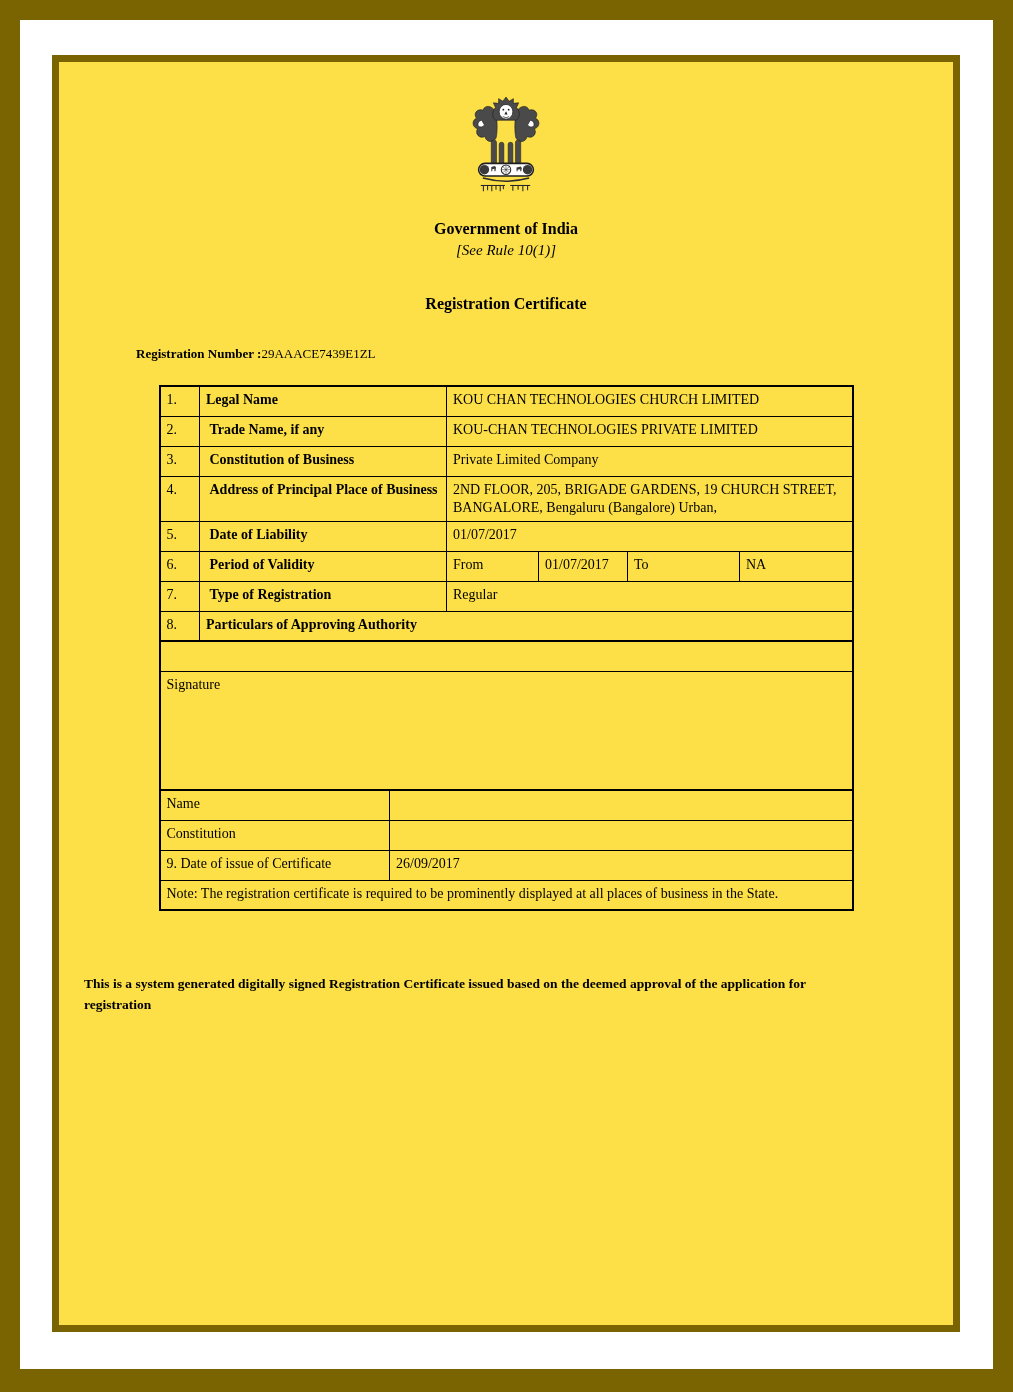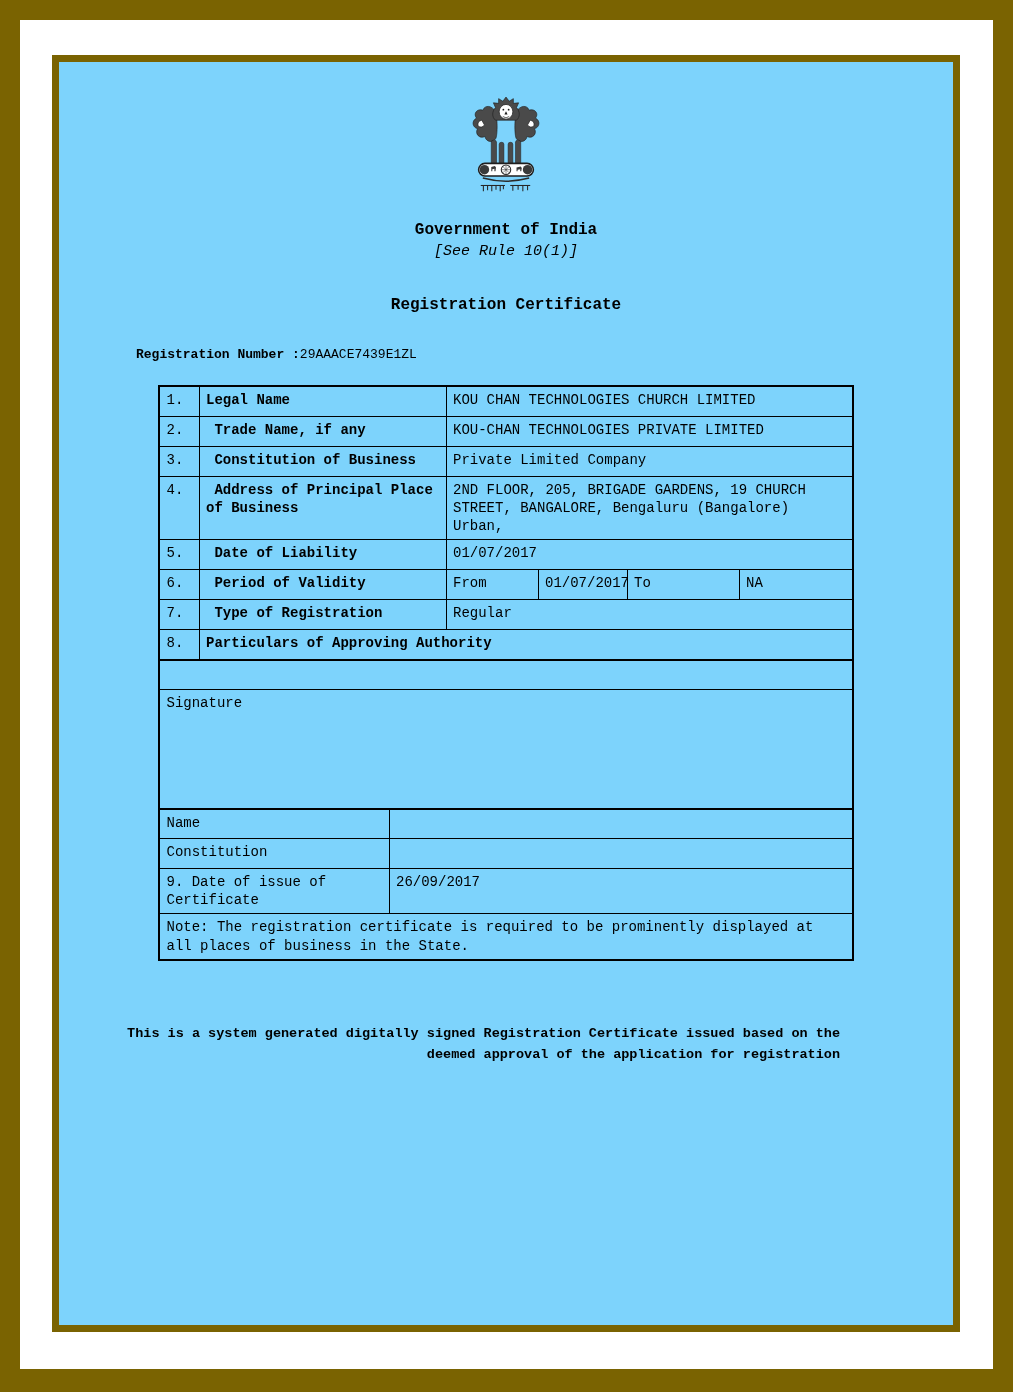--- a/index.html
+++ b/index.html
@@ -12,23 +12,22 @@
   .page {
     width:1013px; height:1392px;
     border:20px solid #7a6301;
     border-bottom-width:23px;
     padding:35px 33px 37px 32px;
     background:#fff;
   }
   .inner-frame {
     width:100%; height:100%;
     border:7px solid #7a6301;
-    background:#7dd3fc;
+    background:#fde047;
     overflow:hidden;
-    font-family:Liberation Mono, monospace;
   }
   .emblem-wrap { text-align:center; margin-top:34px; }
   .emblem-wrap svg { display:inline-block; }
   .center-line { text-align:center; }
   .gov-title   { margin-top:20px; font-weight:bold; font-size:16px; }
   .form-title  { margin-top:8px;  font-weight:bold; font-size:18px; }
   .rule-ref    { margin-top:4px;  font-style:italic; font-size:15px; }
   .cert-title  { margin-top:36px; font-weight:bold; font-size:16px; }
   .reg-line    { margin:33px 0 0 77px; font-size:13px; }
   .reg-line .lab { font-weight:bold; }
@@ -47,26 +46,25 @@
     overflow:hidden;
   }
   td.lbl { font-weight:bold; white-space:pre-wrap; }
   td.h30  { height:30px; }
   td.h44  { height:44px; }
   td.h119 { height:119px; }
   tr.sig-row td { border-bottom:2px solid #000; }
   tr.empty-row td { border-top:2px solid #000; }
 
   .bottom-statement {
-    margin:62px 0 0 59px;
+    margin:62px 0 0 25px;
     width:722px;
     font-weight:bold;
     font-size:13.5px;
     line-height:21px;
-    text-align:right;
   }
 </style>
 </head>
 <body>
 
 <div class="page">
   <div class="inner-frame">
 
     <div class="emblem-wrap">
       <svg width="70" height="100" viewBox="0 0 132 190">

